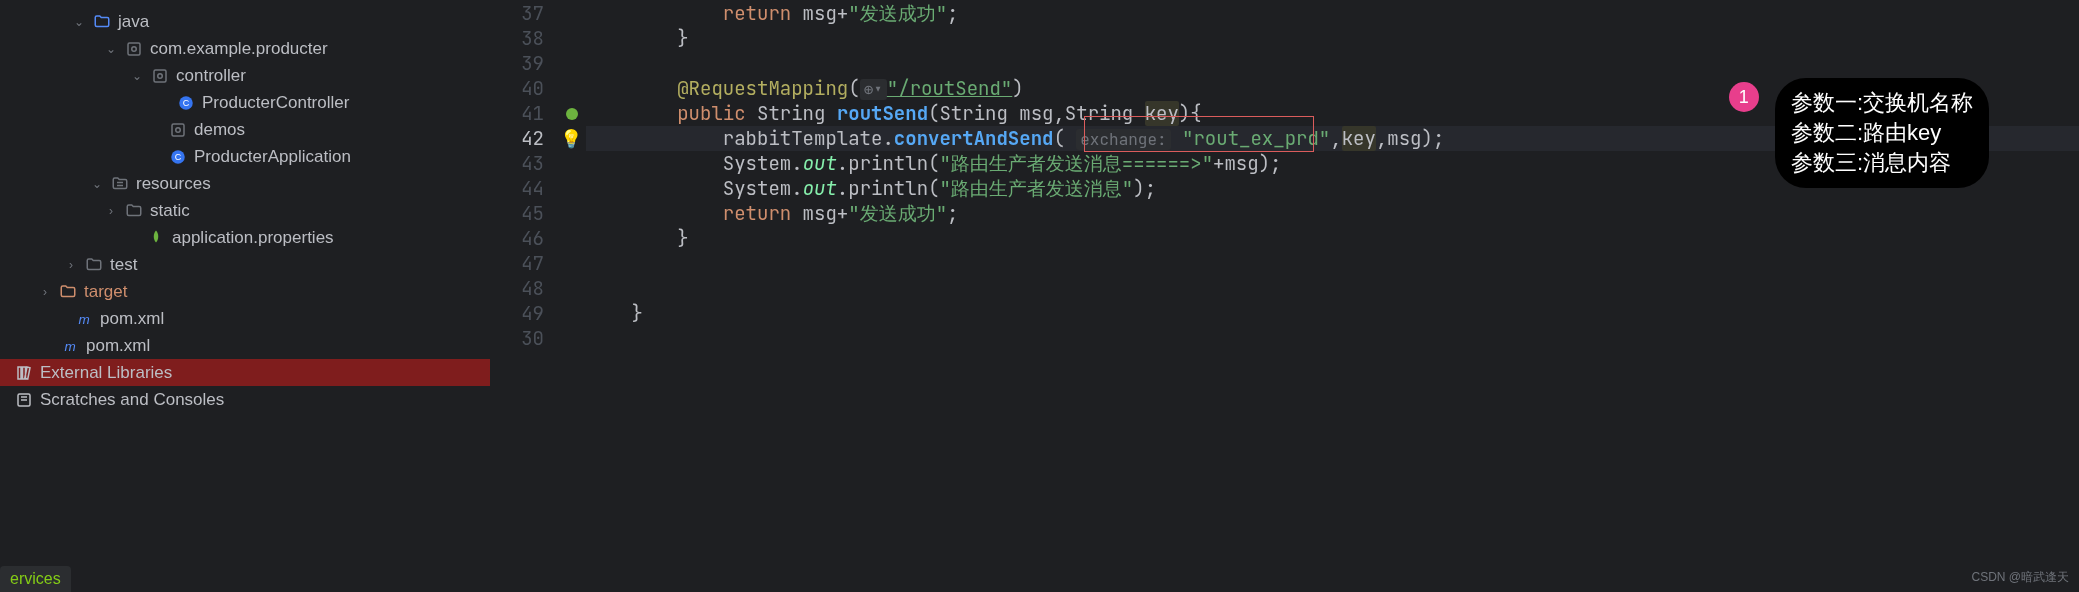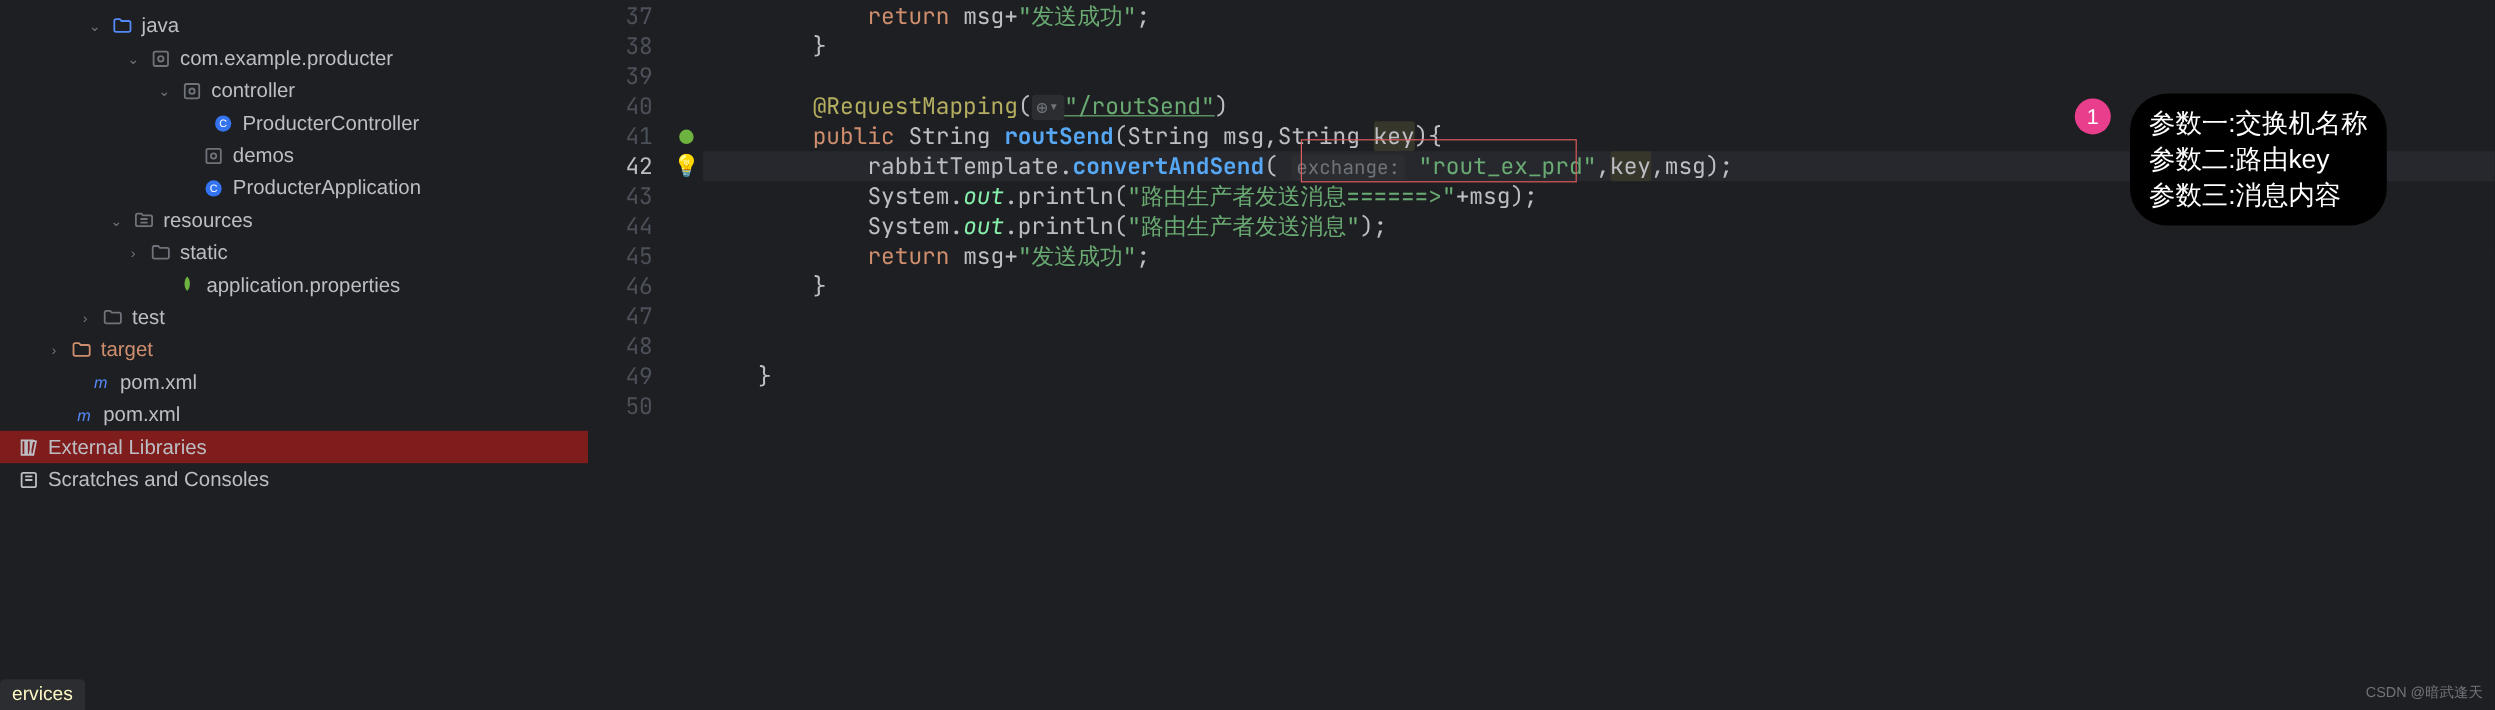--- a/index.html
+++ b/index.html
@@ -117,21 +117,21 @@
   line-height: 30px;
   font-family: sans-serif;
   border-radius: 31px;
 }
 
 
 .bottom-tab {
   position: absolute;
   left: 0; bottom: 0;
   padding: 4px 10px;
-  color: #fef9c3;
+  color: #84cc16;
   background: #2b2d30;
   font-size: 16px;
   border-radius: 4px 4px 0 0;
 }
 .watermark {
   position: absolute;
   right: 10px; bottom: 6px;
   color: #6f737a;
   font-size: 12px;
 }
@@ -313,21 +313,21 @@
       <div class="ln">40</div>
       <div class="ln">41</div>
       <div class="ln active">42</div>
       <div class="ln">43</div>
       <div class="ln">44</div>
       <div class="ln">45</div>
       <div class="ln">46</div>
       <div class="ln">47</div>
       <div class="ln">48</div>
       <div class="ln">49</div>
-      <div class="ln">50</div>
+      <div class="ln">30</div>
     </div>
 
     <div class="marks">
       <div class="mk"></div>
         <div class="mk"></div>
         <div class="mk"></div>
         <div class="mk"></div>
       <div class="mk green-dot">
           <svg viewBox="0 0 16 16">
             <circle cx="8" cy="8" r="6" fill="#6db33f"></circle>

